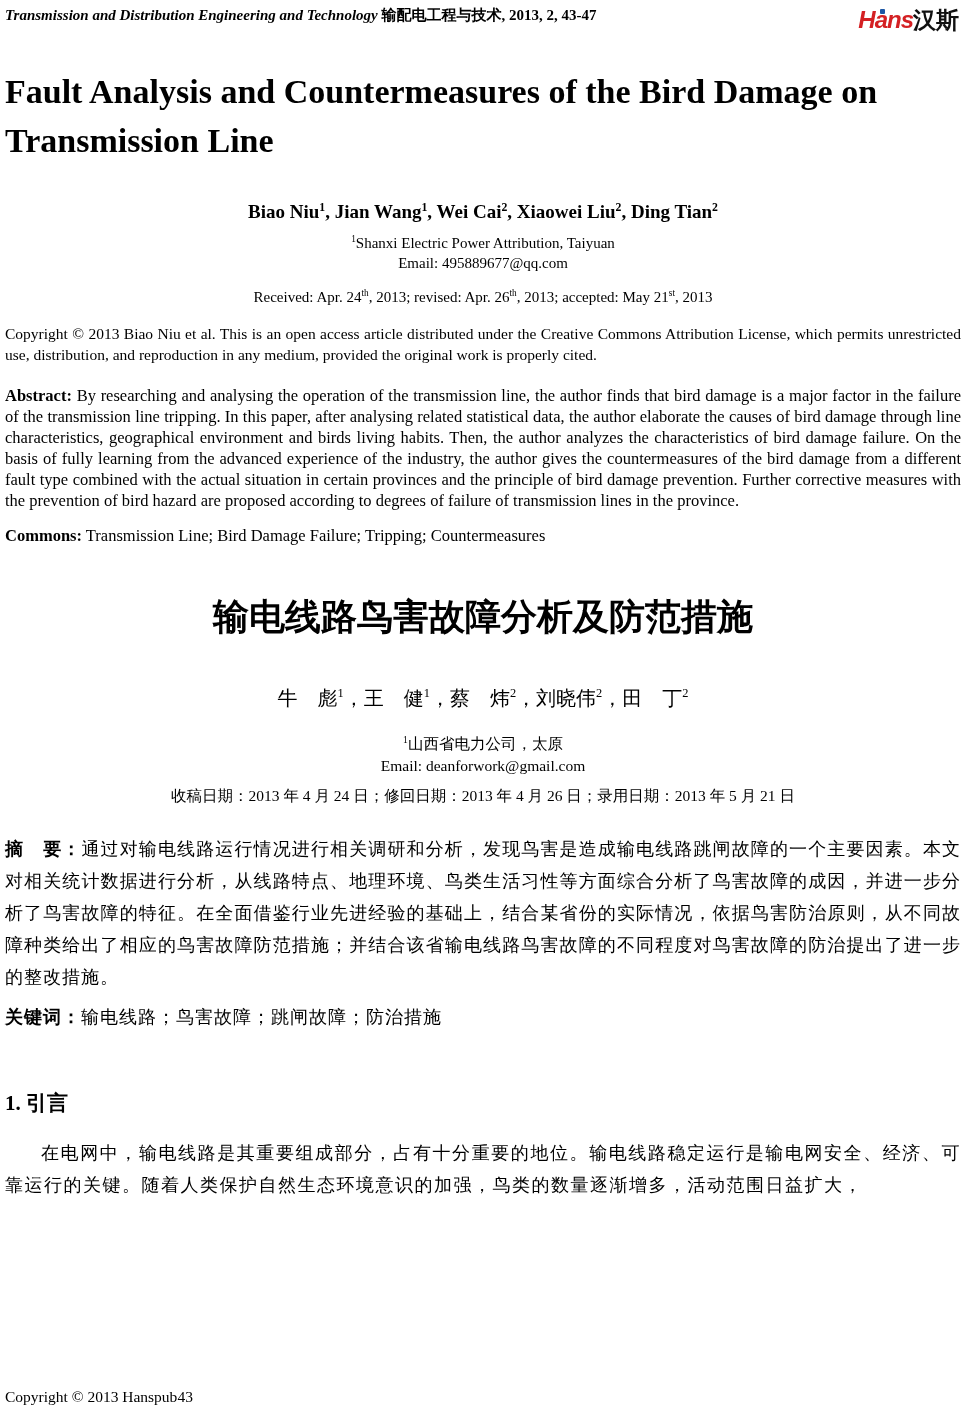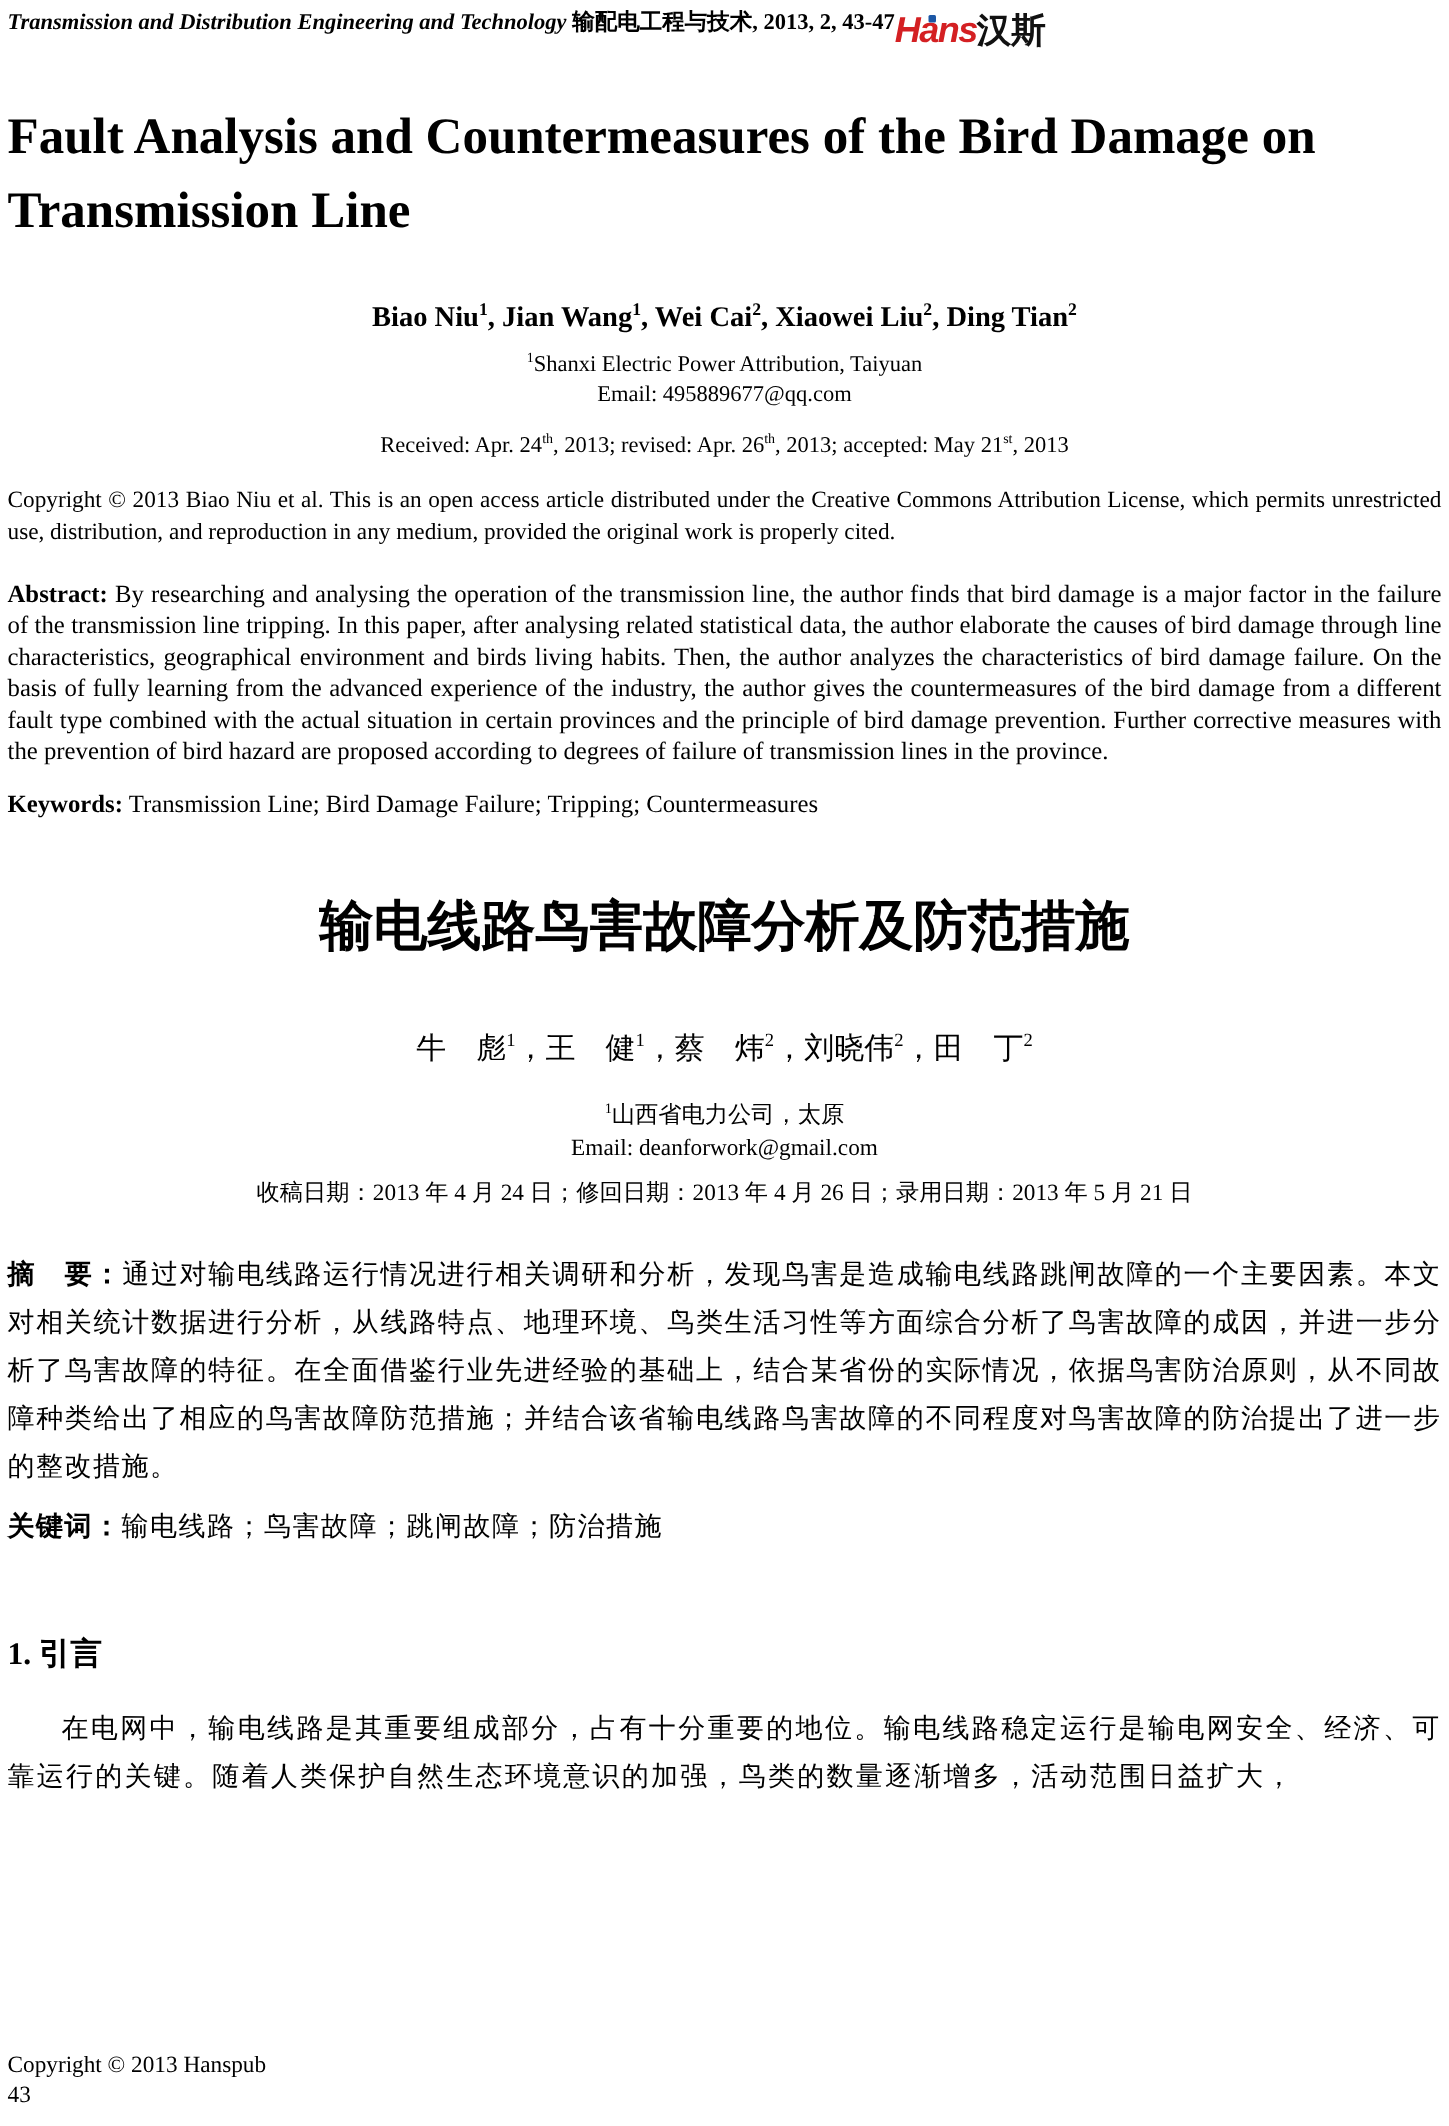--- a/index.html
+++ b/index.html
@@ -7,21 +7,21 @@
     width: 966px;
     min-height: 1417px;
     box-sizing: border-box;
     padding: 5px 5px 10px 5px;
     font-family: "Liberation Serif", serif;
     color: #000000;
     display: flex;
     flex-direction: column;
   }
   
-  .page-header { display: flex; justify-content: flex-start; align-items: flex-start; }
+  .page-header { display: flex; justify-content: space-between; align-items: flex-start; }
   .ph-left { font-size: 15px; line-height: 21px; }
   .journal-en { font-style: italic; font-weight: bold; }
   .journal-zh { font-weight: bold; }
   .doi-link { color: #0000cc; text-decoration: underline; }
   .published { margin-left: 14px; }
   .logo { white-space: nowrap; padding-right: 2px; position: relative; }
   .logo-hans {
     font-family: "Liberation Sans", sans-serif;
     font-style: italic; font-weight: bold;
     font-size: 24px; color: #d42023; letter-spacing: -1px;
@@ -73,21 +73,21 @@
   .sec-heading .zh-part { font-family: "Liberation Sans", sans-serif; }
   .col p {
     margin: 0; font-size: 18px; line-height: 32px; letter-spacing: 1.5px;
     text-align: justify;
   }
   .col-left p { text-indent: 2em; }
   .col-right { padding-top: 47px; }
   
   .page-footer {
     margin-top: auto; display: flex; justify-content: flex-start;
-    font-size: 15.5px; line-height: 20px; flex-direction: column;
+    font-size: 15.5px; line-height: 20px;
   }
 </style>
 </head>
 <body>
 
 <div class="page-header">
   <div class="ph-left">
     <div>
       <span class="journal-en">Transmission and Distribution Engineering and Technology</span>
       <span class="journal-zh">输配电工程与技术, 2013, 2, 43-47</span>
@@ -114,21 +114,21 @@
 </div>
 
 <div class="copyright">Copyright © 2013 Biao Niu et al. This is an open access article distributed under the Creative Commons Attribution License, which permits unrestricted use, distribution, and reproduction in any medium, provided the original work is properly cited.</div>
 
 <div class="abstract">
   <b>Abstract:</b>
   <span>By researching and analysing the operation of the transmission line, the author finds that bird damage is a major factor in the failure of the transmission line tripping. In this paper, after analysing related statistical data, the author elaborate the causes of bird damage through line characteristics, geographical environment and birds living habits. Then, the author analyzes the characteristics of bird damage failure. On the basis of fully learning from the advanced experience of the industry, the author gives the countermeasures of the bird damage from a different fault type combined with the actual situation in certain provinces and the principle of bird damage prevention. Further corrective measures with the prevention of bird hazard are proposed according to degrees of failure of transmission lines in the province.</span>
 </div>
 
 <div class="keywords">
-  <b>Keywords:</b>
+  <b>Commons:</b>
   <span>Transmission Line; Bird Damage Failure; Tripping; Countermeasures</span>
 </div>
 
 <div class="title-zh">输电线路鸟害故障分析及防范措施</div>
 
 <div class="authors-zh">
   <span>牛　彪</span><sup>1</sup><span>，王　健</span><sup>1</sup><span>，蔡　炜</span><sup>2</sup><span>，刘晓伟</span><sup>2</sup><span>，田　丁</span><sup>2</sup>
 </div>
 
 <div class="affils-zh">

